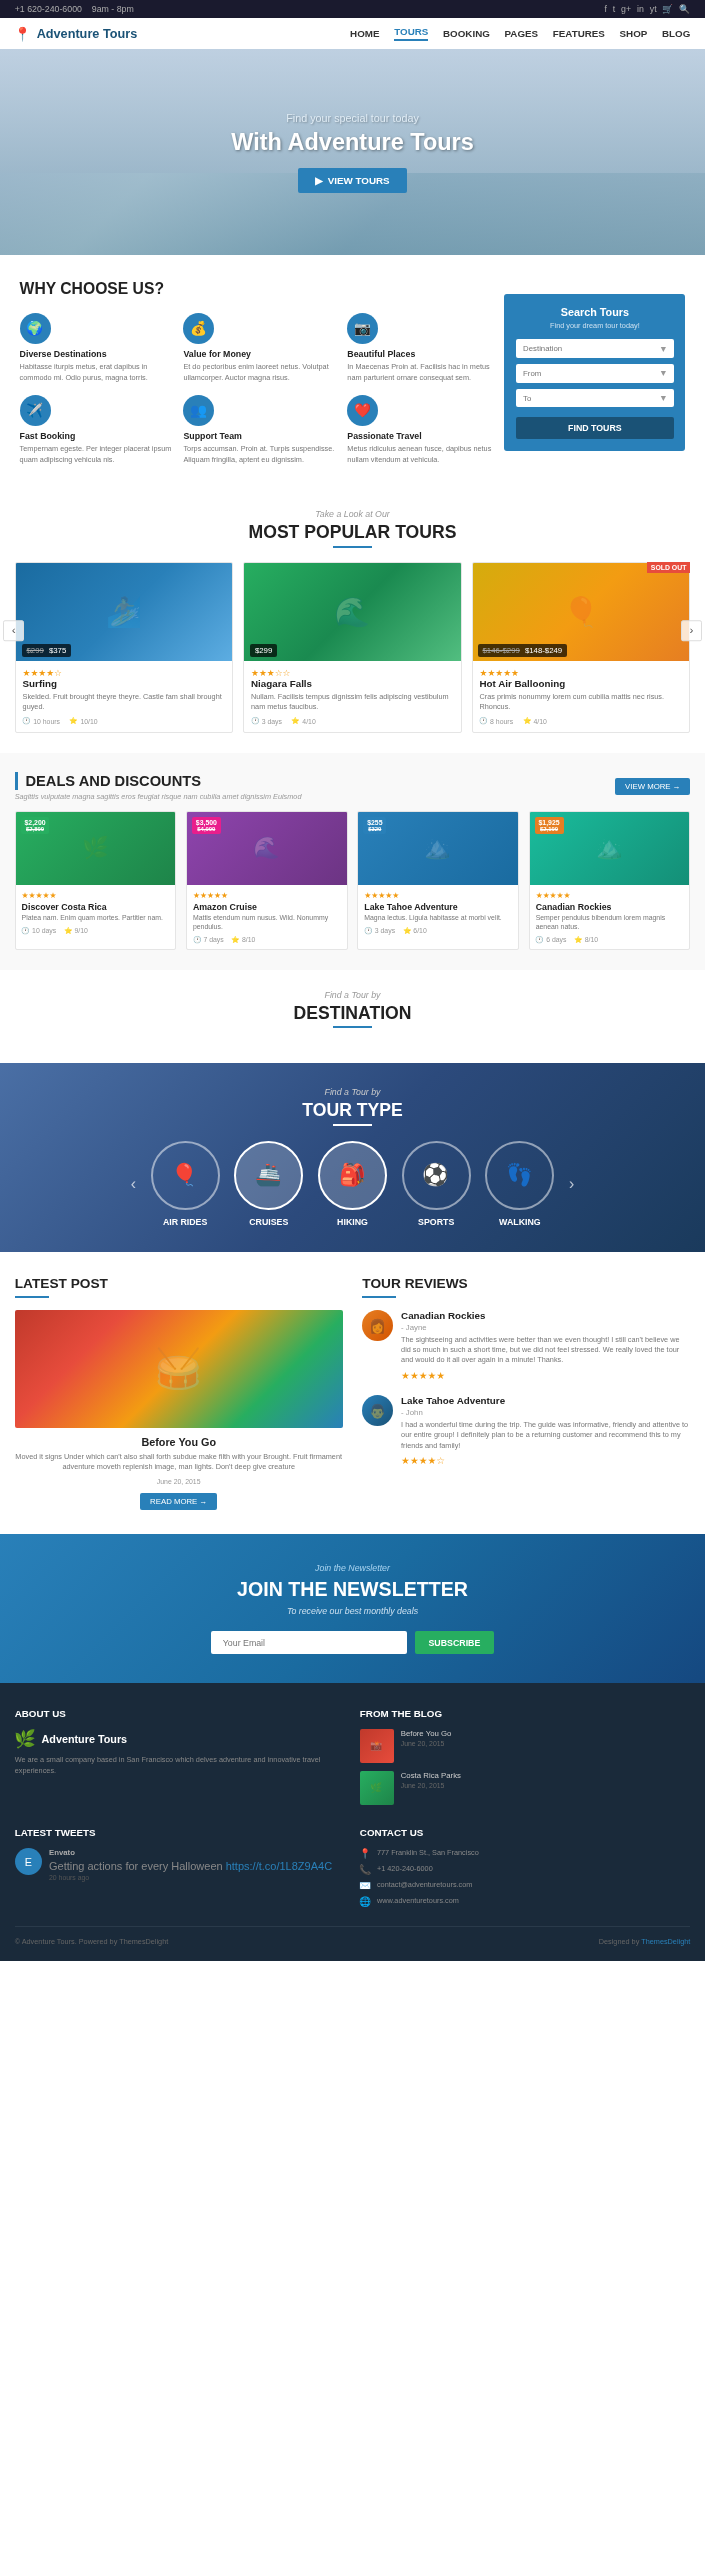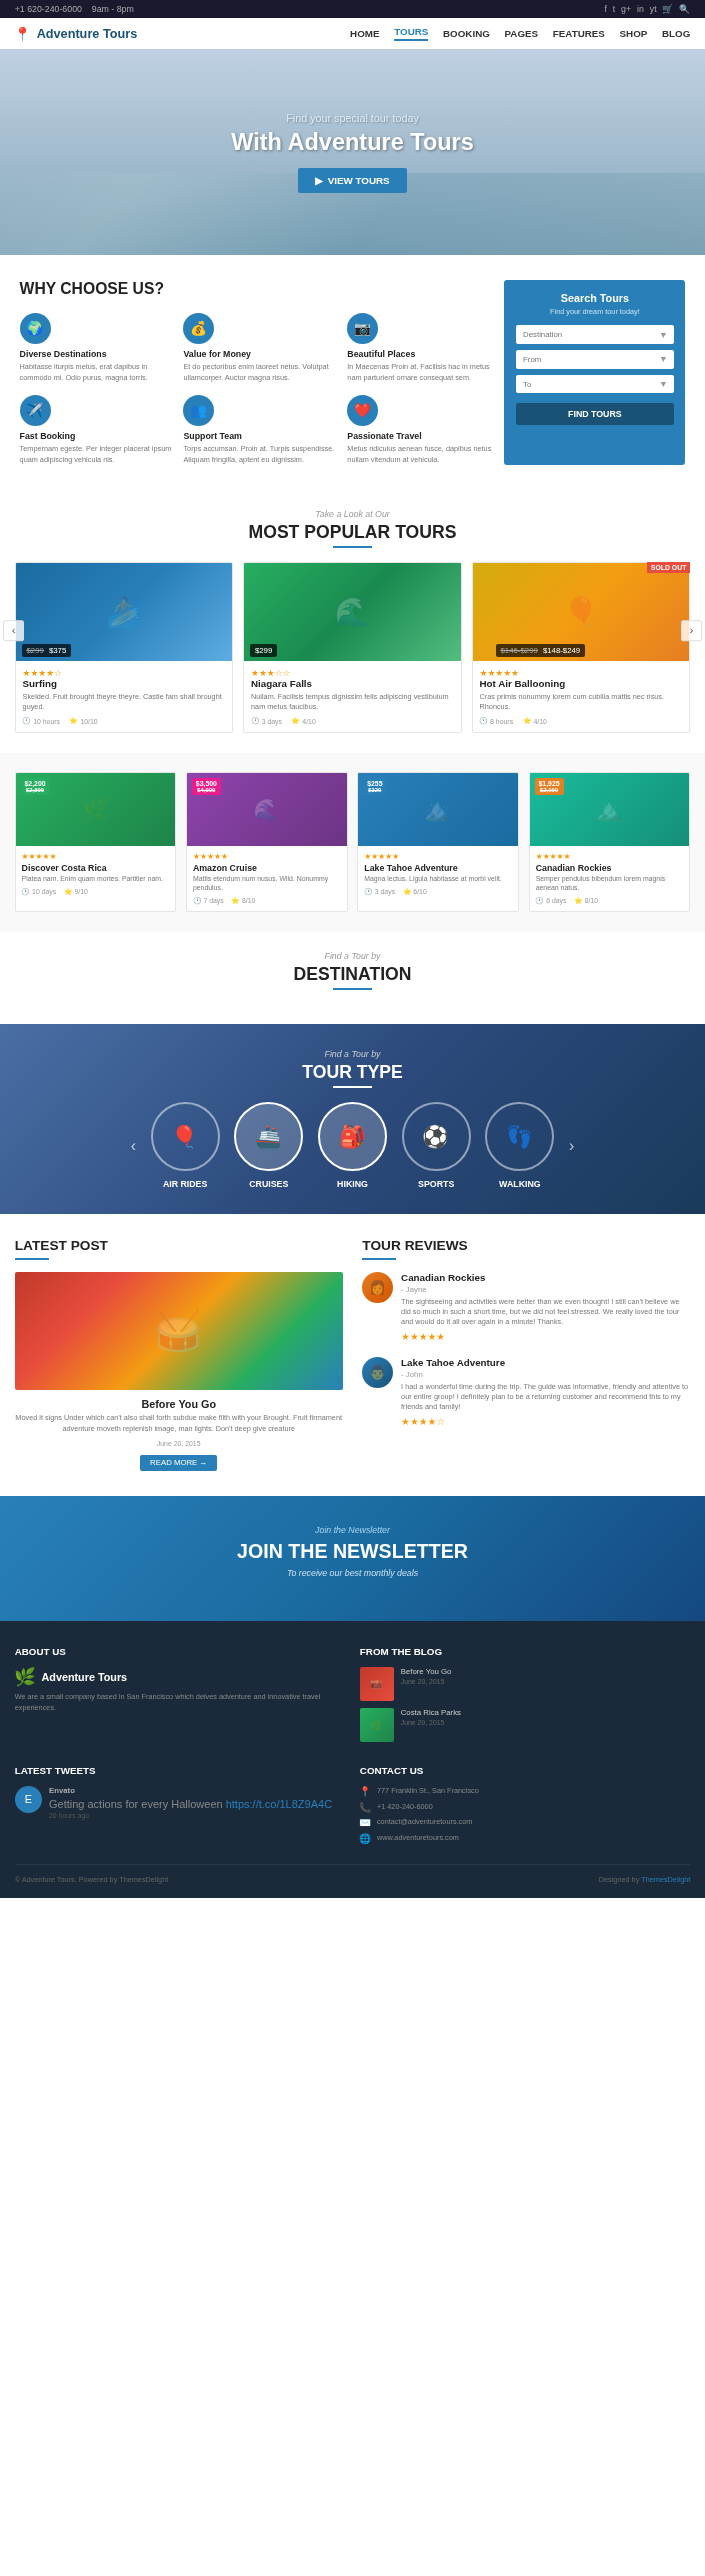--- a/index.html
+++ b/index.html
@@ -23,21 +23,21 @@
     .hero { position: relative; height: 206px; background: linear-gradient(135deg, #b8cce4 0%, #d0e8f0 30%, #8ab4c8 60%, #a0c0d0 100%); display: flex; flex-direction: column; align-items: center; justify-content: center; overflow: hidden; }
     .hero-bg { position: absolute; top: 0; left: 0; right: 0; bottom: 0; background: linear-gradient(to bottom, rgba(180,200,220,0.8), rgba(100,140,160,0.6)); }
     .hero-snow { position: absolute; top: 0; left: 0; right: 0; height: 60%; background: linear-gradient(to bottom, #e8f0f5, #c5d8e8); }
     .hero-content { position: relative; z-index: 2; text-align: center; color: #fff; }
     .hero-subtitle { font-size: 10.8px; color: #e0ecf5; margin-bottom: 4.9px; text-shadow: 1px 1px 2px rgba(0,0,0,0.3); }
     .hero-title { font-size: 23.5px; font-weight: bold; color: #fff; text-shadow: 1px 1px 2.9px rgba(0,0,0,0.4); margin-bottom: 11.8px; }
     .hero-btn { background: #2980b9; color: #fff; border: none; padding: 6.9px 17.6px; font-size: 9.8px; font-weight: bold; cursor: pointer; border-radius: 2px; display: flex; align-items: center; gap: 4.9px; margin: 0 auto; }
     .hero-btn-icon { font-size: 9.8px; }
 
     
-    .why-section { padding: 24.5px 19.6px; display: flex; gap: 5px; }
+    .why-section { padding: 24.5px 19.6px; display: flex; gap: 5px; align-items: center; }
     .why-main { flex: 1; }
     .why-title { font-size: 15.7px; font-weight: bold; color: #222; margin-bottom: 14.7px; }
     .why-grid { display: grid; grid-template-columns: 1fr 1fr 1fr; gap: 11.8px; }
     .why-item { display: flex; flex-direction: column; align-items: flex-start; }
     .why-icon-wrap { width: 31px; height: 31px; background: #2980b9; border-radius: 50%; display: flex; align-items: center; justify-content: center; margin-bottom: 5.9px; }
     .why-icon { color: #fff; font-size: 13.7px; }
     .why-item-title { font-size: 8.8px; font-weight: bold; color: #222; margin-bottom: 2.9px; }
     .why-item-text { font-size: 7.3px; color: #777; line-height: 1.4; }
 
     
@@ -344,41 +344,51 @@
           </div>
         </div>
       </div>
 
       <div class="tour-card">
         <div class="tour-img balloon-bg img-fill">
           <span style="font-size:29px;opacity:0.5;">🎈</span>
         </div>
         <span class="tour-badge sold">SOLD OUT</span>
         <div style="position:relative;">
-          <div style="position:absolute;top:-17.6px;left:23px;background:rgba(0,0,0,0.7);color:#fff;font-size:7.8px;padding:2px 4.9px;border-radius:2px;">
+          <div style="position:absolute;top:-17.6px;left:5px;background:rgba(0,0,0,0.7);color:#fff;font-size:7.8px;padding:2px 4.9px;border-radius:2px;">
             <span style="text-decoration:line-through;color:#aaa;margin-right:2.9px;">$146-$299</span>
             <span>$148-$249</span>
           </div>
         </div>
         <div class="tour-info">
           <div class="stars">★★★★★</div>
           <div class="tour-name">Hot Air Ballooning</div>
           <div class="tour-desc">Cras primis nonummy lorem cum cubilia mattis nec risus. Rhoncus.</div>
           <div class="tour-meta">
             <span class="tour-meta-item">🕐 <span>8 hours</span></span>
             <span class="tour-meta-item">⭐ <span>4/10</span></span>
           </div>
         </div>
       </div>
     </div>
     <div class="slider-arrow right">›</div>
   </div>
 </div>
 
 <div class="deals-section">
+  <div class="deals-header">
+    <div>
+      <div style="display:flex;align-items:center;gap:7.8px;">
+        <div style="width:2.9px;height:17.6px;background:#2980b9;flex-shrink:0;"></div>
+        <div class="deals-title">DEALS AND DISCOUNTS</div>
+      </div>
+      <div class="deals-subtitle">Sagittis vulputate magna sagittis eros feugiat risque nam cubilia amet dignissim Euismod</div>
+    </div>
+    <button class="view-more-btn">VIEW MORE →</button>
+  </div>
   <div class="deals-grid">
     <div class="deal-card">
       <div class="deal-img deal-img-cr img-fill">
         <span style="font-size:21.5px;opacity:0.5;">🌿</span>
         <div class="deal-price-badge">
           <div>$2,200</div>
           <div style="text-decoration:line-through;font-size:5.9px;">$2,800</div>
         </div>
       </div>
       <div class="deal-info">
@@ -531,20 +541,24 @@
         <div class="review-stars">★★★★☆</div>
       </div>
     </div>
   </div>
 </div>
 
 <div class="newsletter">
   <div class="newsletter-tag">Join the Newsletter</div>
   <div class="newsletter-title">JOIN THE NEWSLETTER</div>
   <div class="newsletter-sub">To receive our best monthly deals</div>
+  <div class="newsletter-form">
+    <input type="email" class="newsletter-input" placeholder="Your Email" style="">
+    <button class="newsletter-btn">SUBSCRIBE</button>
+  </div>
 </div>
 
 <div class="footer">
   <div class="footer-grid">
 
     <div>
       <div class="footer-col-title">ABOUT US</div>
       <div class="footer-logo">
         <span class="footer-logo-laurel">🌿</span>
         <span>Adventure Tours</span>

